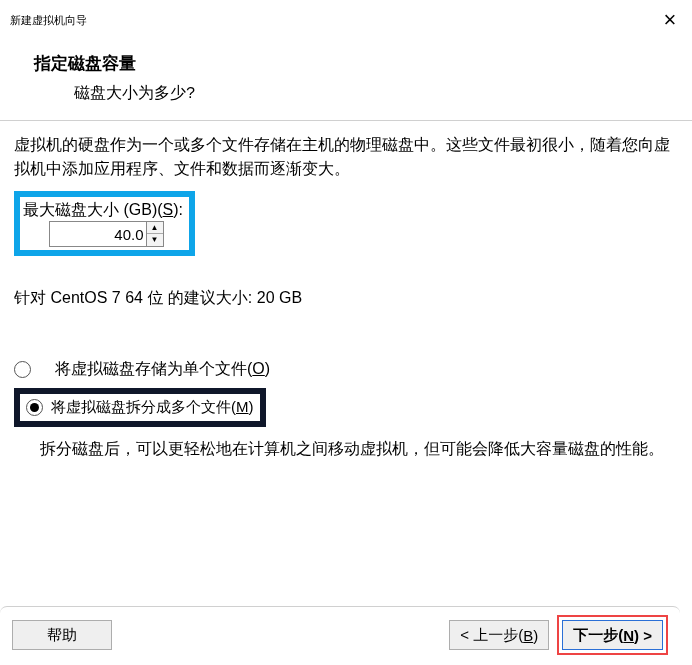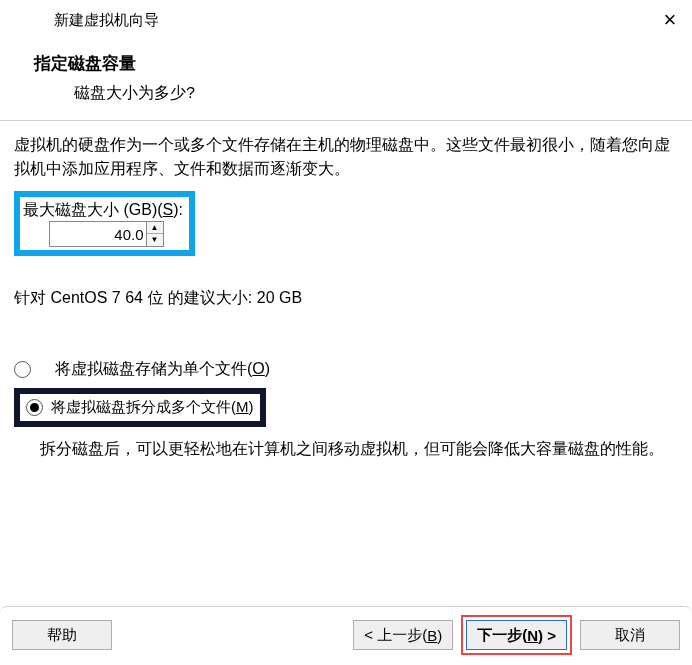--- a/index.html
+++ b/index.html
@@ -12,21 +12,21 @@
     position: relative;
     overflow: hidden;
   }
   .titlebar {
     display: flex;
     align-items: center;
     justify-content: space-between;
     padding: 6px 8px 0 10px;
     height: 34px;
   }
-  .titlebar .title { font-size: 15px; margin-left: 44px; }
+  .titlebar .title { font-size: 11px; }
   .titlebar .close {
     font-size: 22px;
     line-height: 1;
     width: 28px;
     text-align: center;
     cursor: pointer;
     font-family: Arial, sans-serif;
   }
   .header {
     padding: 18px 10px 16px 34px;
@@ -135,21 +135,21 @@
     gap: 8px;
     margin: 2px 0 4px 0;
   }
   .split-desc {
     font-size: 16px;
     line-height: 1.5;
     margin: 6px 0 0 26px;
   }
   .footer {
     position: absolute;
-    left: 0; right: 0; bottom: 0;
+    left: 0; right: 12px; bottom: 0;
     border-top: 1px solid #d0d0d0;
     padding: 8px 12px 10px 12px;
     display: flex;
     align-items: center;
     gap: 8px;
     border-radius: 7px;
   }
   .footer .spacer { flex: 1; }
   .btn {
     min-width: 100px;
@@ -235,14 +235,13 @@
       <span class="mn">B</span>
       <span>)</span>
   </button>
   <span class="btn-next-wrap">
     <button class="btn btn-next">
       <span>下一步(</span>
         <span class="mn">N</span>
         <span>) &gt;</span>
     </button>
   </span>
-  <button class="btn">取消</button>
 </div>
 
 </body></html>

